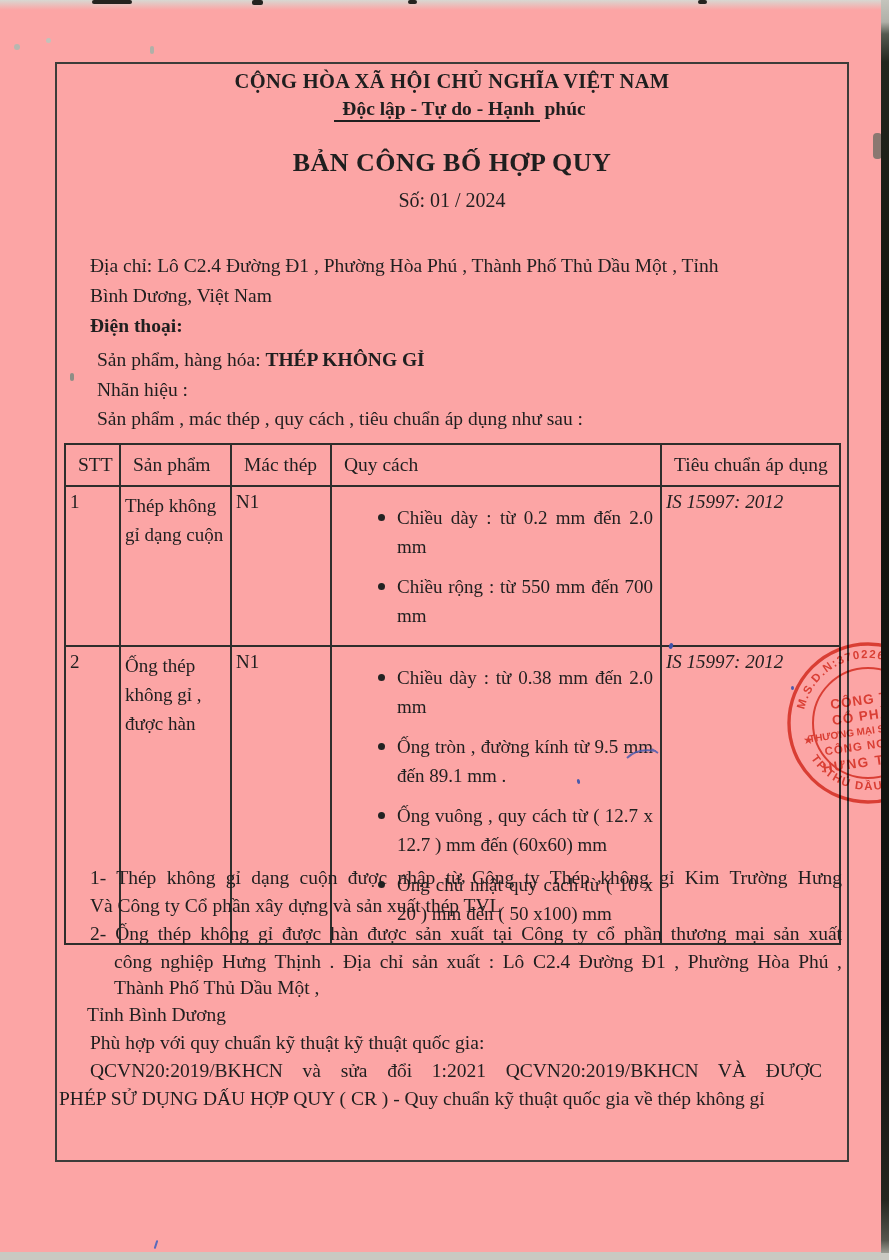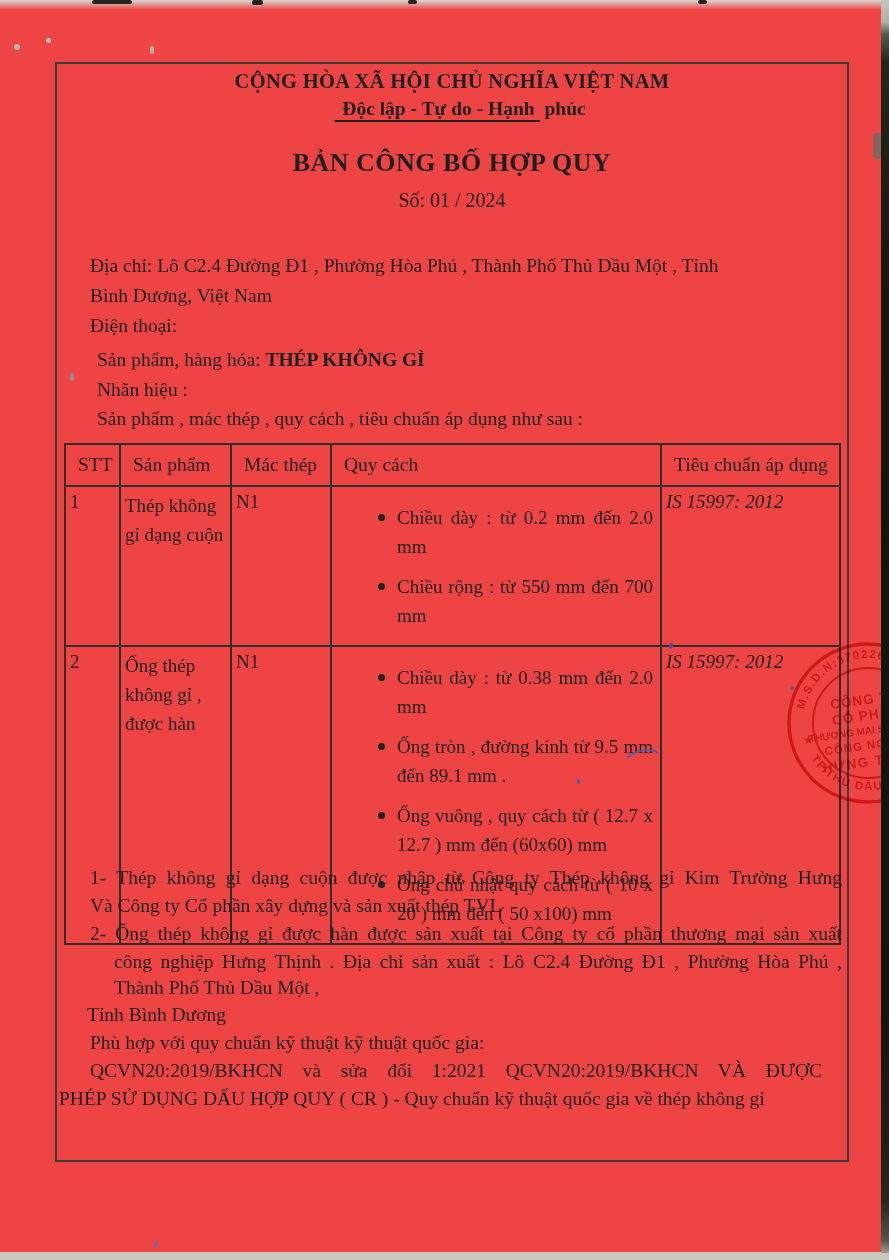--- a/index.html
+++ b/index.html
@@ -1,18 +1,18 @@
 <!DOCTYPE html>
 <html><head>
 <meta charset="utf-8">
 <style>
   html,body{margin:0;padding:0;background:#e8e8e4;}
   .page{
     position:relative;width:889px;height:1260px;overflow:hidden;
-    background:#ef4444;
+    background:#fca5a5;
     font-family:"Liberation Serif","DejaVu Serif",serif;
     color:#1f1f1f;
   }
   .page *{box-sizing:border-box;}
   
   .scan-top{position:absolute;left:0;top:0;width:889px;height:10px;
     background:linear-gradient(180deg,#d8d8d2 0%,rgba(252,252,250,0) 100%);z-index:7;}
   .top-dash{position:absolute;background:#23231f;border-radius:2px;z-index:8;}
   .speck{position:absolute;border-radius:50%;z-index:3;}
   
@@ -31,21 +31,21 @@
   .national{top:6px;font-size:20.5px;font-weight:bold;letter-spacing:.3px;}
   .motto{top:34px;font-size:19.5px;font-weight:bold;padding-left:16px;}
   .motto-main{border-bottom:2px solid #1f1f1f;padding:0 5px 1px 8px;}
   .doc-title{top:84px;font-size:26px;font-weight:bold;letter-spacing:.5px;}
   .doc-num{top:125px;font-size:20px;}
 
   .line{position:absolute;font-size:19.5px;line-height:24px;white-space:nowrap;}
   .l-org{left:33px;top:159px;}
   .l-addr1{left:33px;top:190px;}
   .l-addr2{left:33px;top:220px;}
-  .l-phone{left:33px;top:250px;}
+  .l-phone{left:33px;top:250px;font-weight:bold;}
   .l-product{left:40px;top:284px;}
   .l-brand{left:40px;top:314px;}
   .l-intro{left:40px;top:343px;}
   .bold{font-weight:bold;}
 
   
   table.spec{position:absolute;left:7px;top:379px;width:775px;border-collapse:collapse;
     table-layout:fixed;font-size:19px;}
   table.spec th,table.spec td{border:2px solid #2e2e2c;padding:4px;vertical-align:top;
     font-weight:normal;text-align:left;}

